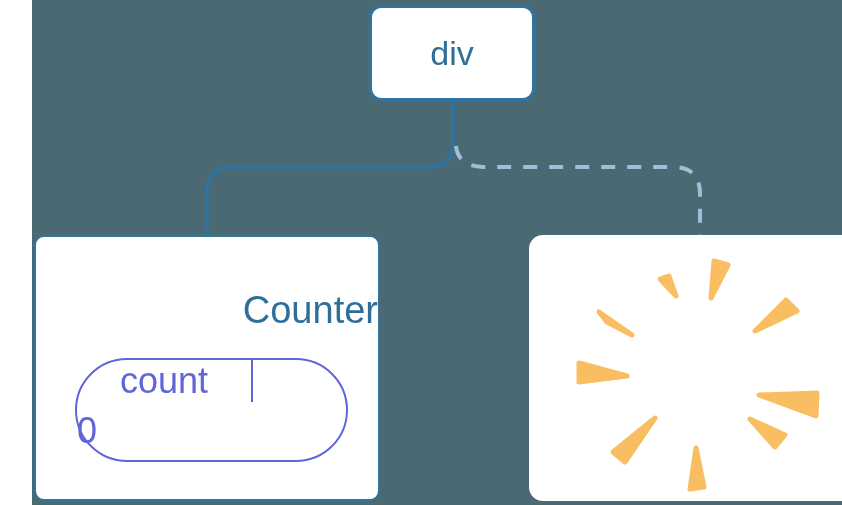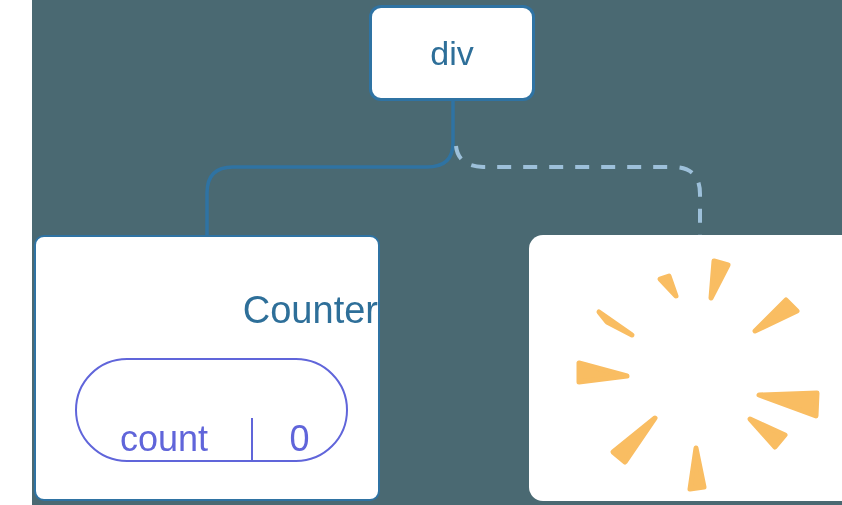--- a/index.html
+++ b/index.html
@@ -64,23 +64,24 @@
     font-weight: 500;
     color: var(--node-text, #2E6F99);
   }
   .state-pill {
     position: absolute;
     left: 39px; top: 121px;
     width: 269px; height: 100px;
     border: 2px solid var(--state-accent, #6065DA);
     border-radius: 52px;
     display: flex;
-    align-items: flex-end;
+    align-items: flex-start;
     font-size: 36px;
     color: var(--state-accent, #6065DA);
+    flex-direction: column;
   }
   .state-key {
     width: 174px;
     display: flex;
     align-items: center;
     justify-content: center;
     border-right: 2px solid var(--state-accent, #6065DA);
   }
   .state-value {
     flex: 1;

